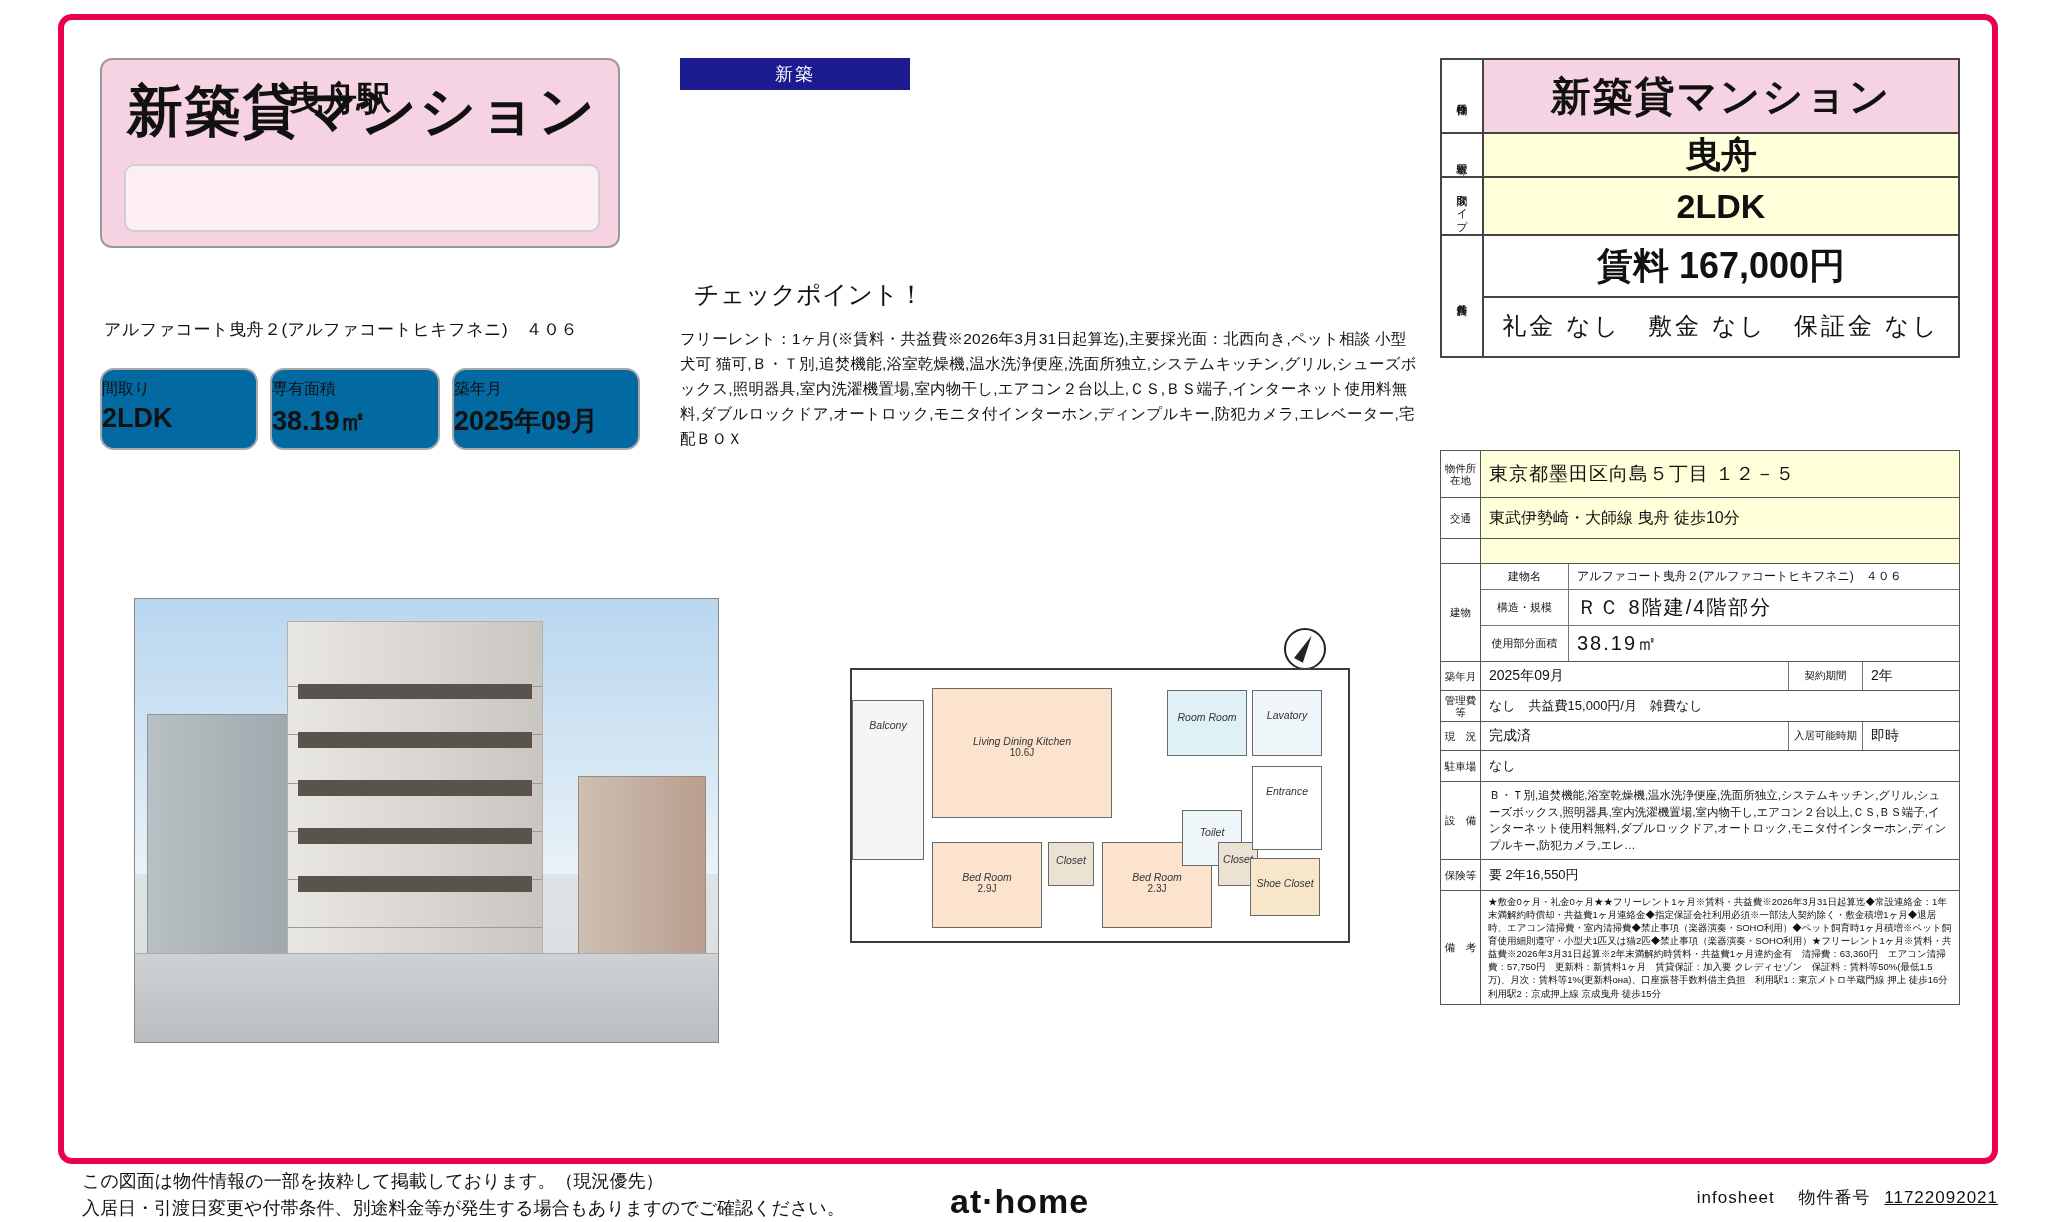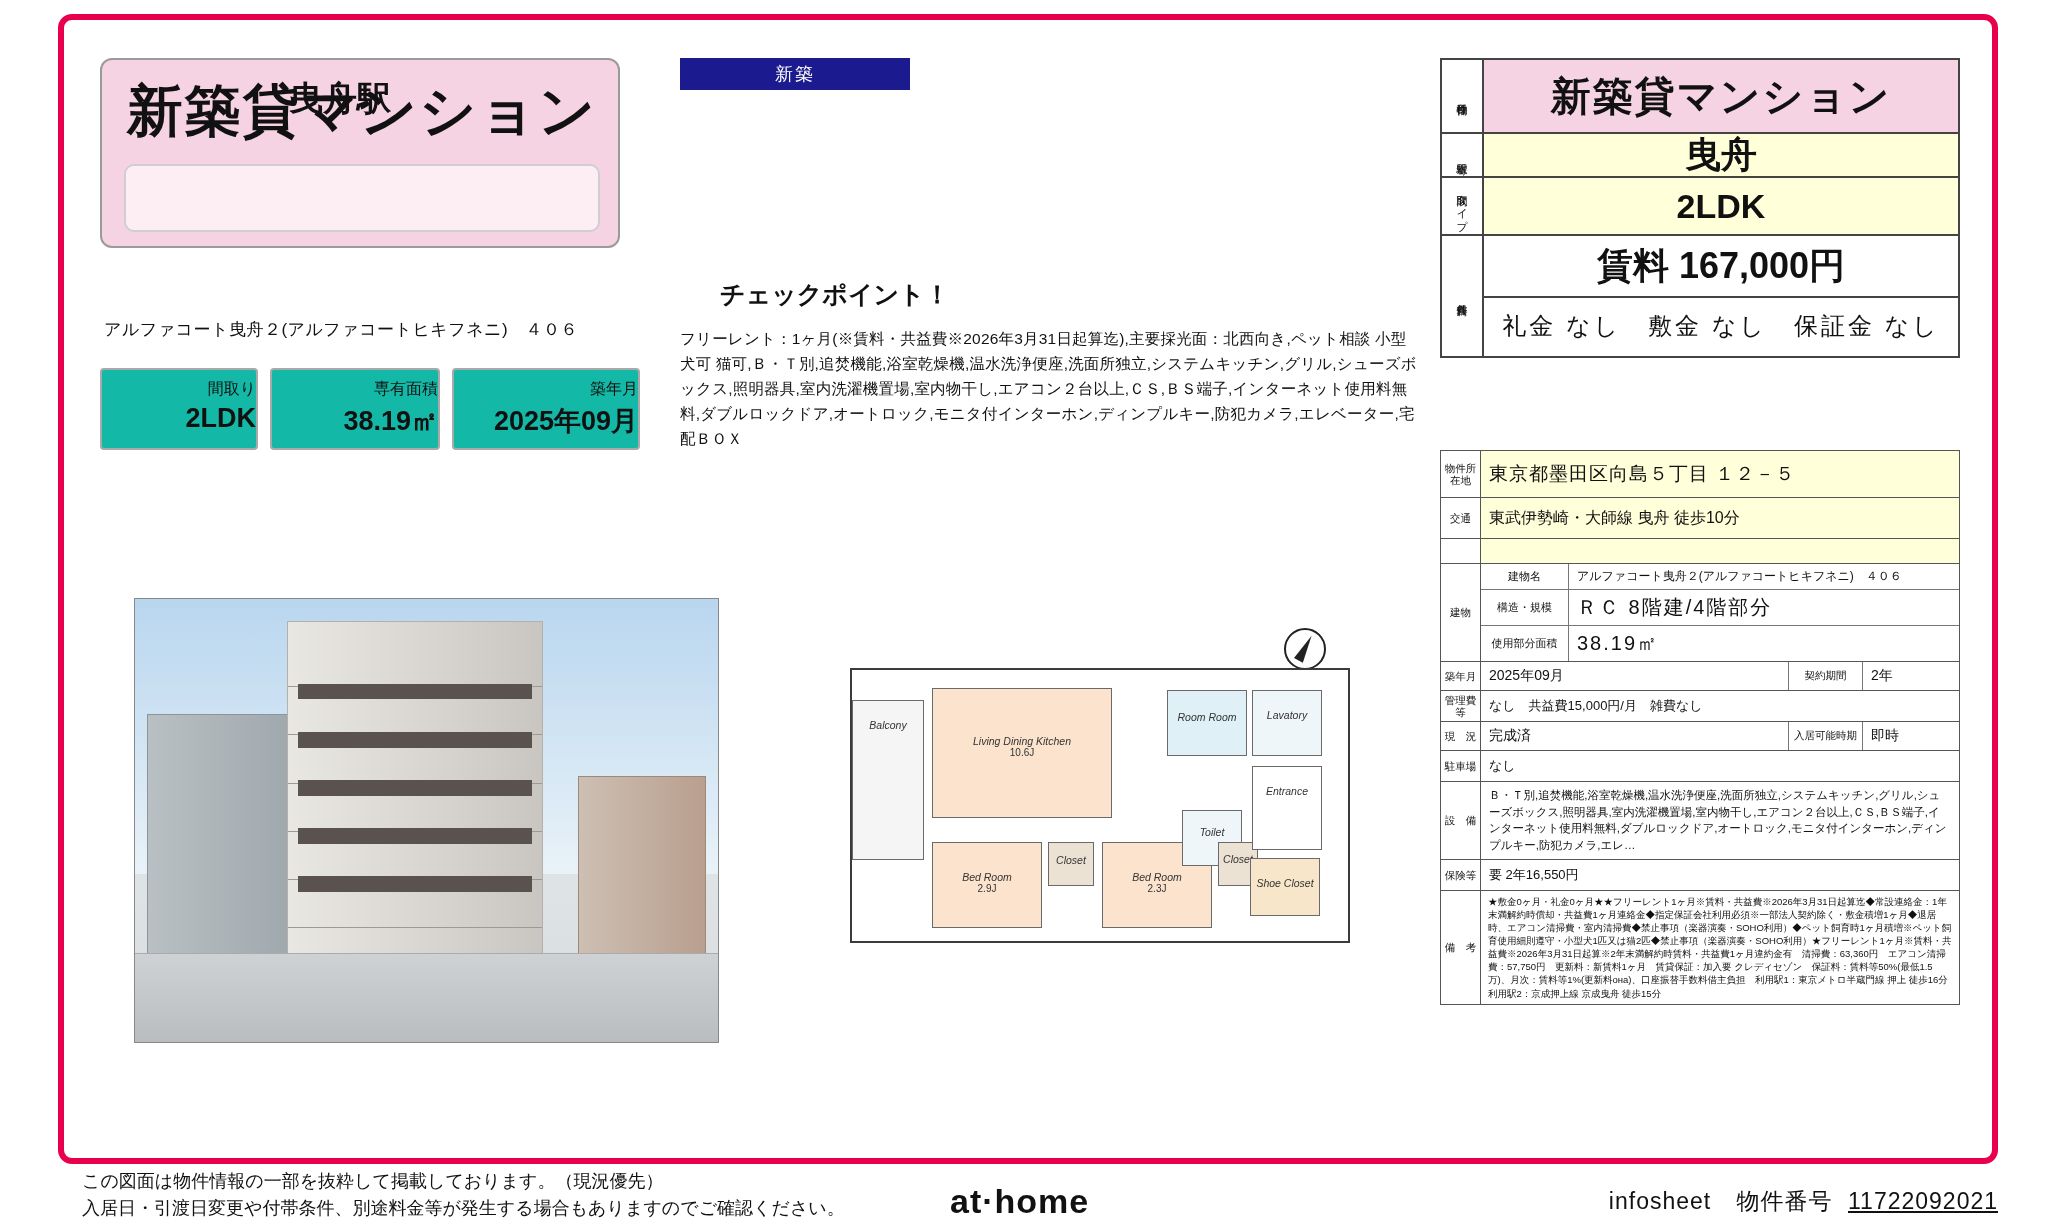--- a/index.html
+++ b/index.html
@@ -45,39 +45,39 @@
     position:absolute; left:0; top:16px; width:476px; text-align:center;
     font-size:34px; font-weight:bold;
   }
   .bldg-name {
     position:absolute; left:104px; top:318px; width:560px;
     font-size:17px; letter-spacing:0.5px; color:#111;
   }
   .spec-row { position:absolute; left:100px; top:368px; width:560px; height:82px; }
   .spec-cell {
     position:absolute; top:0; height:82px;
-    border:2px solid #a9a9a9; border-radius:4px; background:#14b8a6;
-    text-align:right;
+    border:2px solid #a9a9a9; border-radius:14px; background:#0369a1;
+    text-align:left;
   }
   .spec-cell .lbl { font-size:16px; margin-top:9px; }
   .spec-cell .val { font-size:27px; font-weight:bold; margin-top:3px; }
   .sc1 { left:0; width:158px; }
   .sc2 { left:170px; width:170px; }
   .sc3 { left:352px; width:188px; }
 
   
   .shinchiku-tab {
     position:absolute; left:680px; top:58px; width:230px; height:32px;
     background:#1b1b8f; color:#fff;
     font-size:18px; text-align:center; line-height:32px;
     letter-spacing:2px;
   }
   .check-title {
-    position:absolute; left:720px; top:278px;
-    font-size:25px; font-weight:bold;
+    position:absolute; left:694px; top:278px;
+    font-size:25px; font-weight:normal;
   }
   .check-band {
     position:absolute; left:676px; top:265px; width:732px; height:44px;
     background:#ffffcc;
     z-index:-1;
   }
   .check-body {
     position:absolute; left:680px; top:326px; width:740px;
     font-size:15.5px; line-height:1.62; color:#111; letter-spacing:0.2px;
   }
@@ -229,21 +229,21 @@
   .footer-note {
     position:absolute; left:82px; top:1168px; width:900px;
     font-size:18px; line-height:1.5;
   }
   .athome {
     position:absolute; left:950px; top:1182px;
     font-size:34px; font-weight:bold; letter-spacing:1px;
   }
   .infosheet {
     position:absolute; right:58px; top:1186px;
-    font-size:23px; letter-spacing:1px;margin-left:36px;
+    font-size:17px; letter-spacing:1px;margin-left:36px;
   }
   .infosheet .num { text-decoration:underline; margin-left:8px; }
 </style>
 </head>
 <body>
 
 <div class="sheet">
 
   <div class="outer-frame"></div>
 

